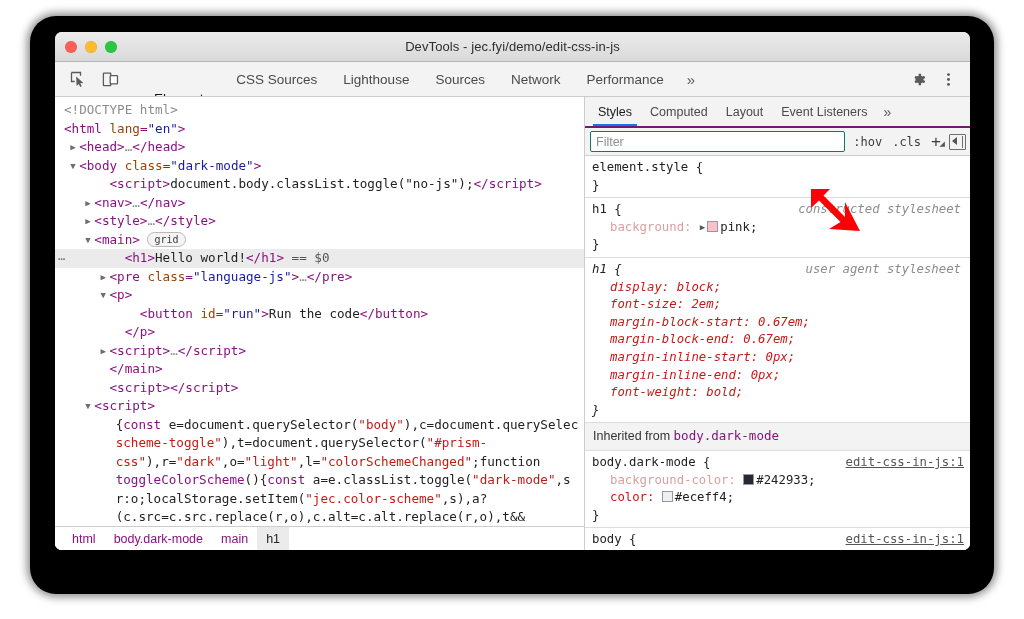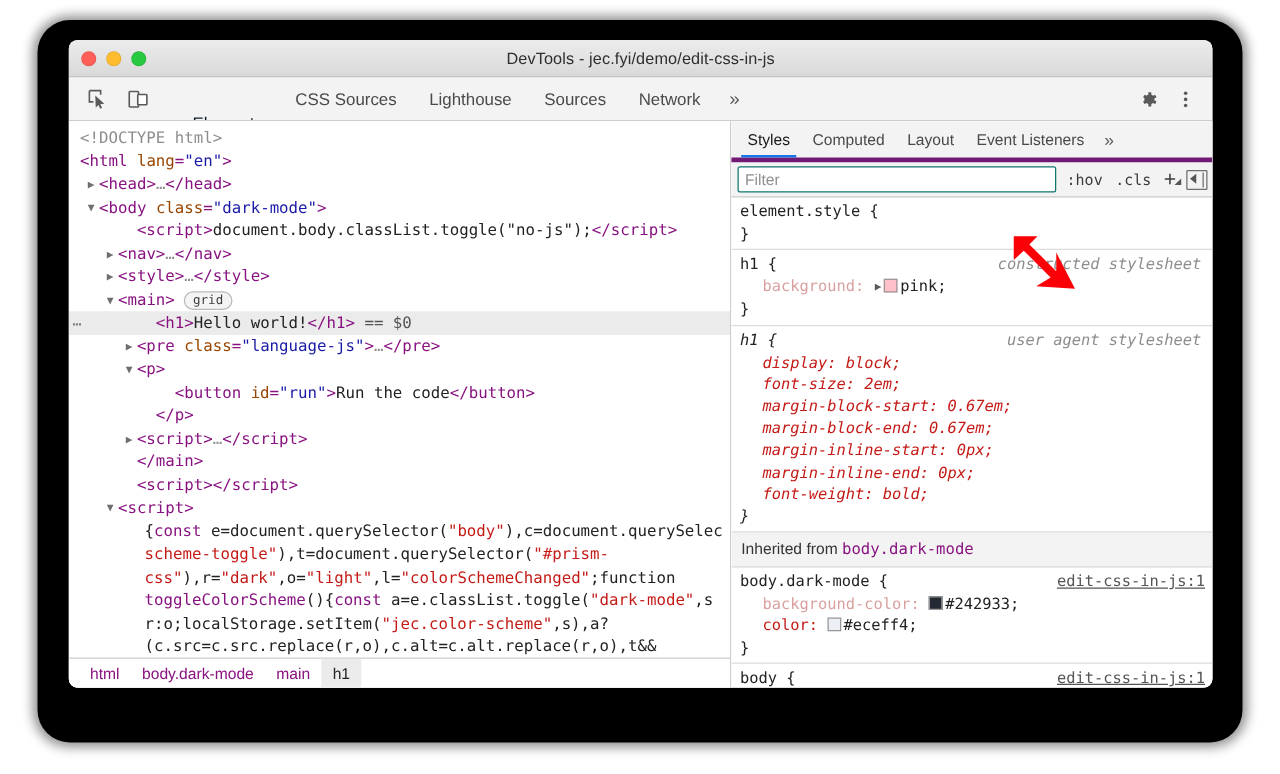--- a/index.html
+++ b/index.html
@@ -231,21 +231,21 @@
   }
   .crumb.active {
     background: #ebebeb;
     color: #222222;
   }
 
   
   .styles-tabbar {
     height: 29px;
     background: #f3f3f3;
-    border-bottom: 4px solid #701a75;
+    border-bottom: 2px solid #701a75;
     display: flex;
     align-items: stretch;
     padding-left: 4px;
   }
   .stab {
     display: flex;
     align-items: center;
     padding: 0 9px;
     font-size: 12.5px;
     color: #4a4a4a;
@@ -445,20 +445,23 @@
           <span>CSS Sources</span>
         </div>
       <div class="tab">
           <span>Lighthouse</span>
         </div>
       <div class="tab">
           <span>Sources</span>
         </div>
       <div class="tab">
           <span>Network</span>
+        </div>
+      <div class="tab">
+          <span>Performance</span>
         </div>
       <div class="tab more">
           <span>»</span>
         </div>
     </div>
 
     <div class="tabbar-right">
       <div class="vsep"></div>
       <span class="icon-btn">
         <svg width="17" height="17" viewBox="0 0 20 20">

